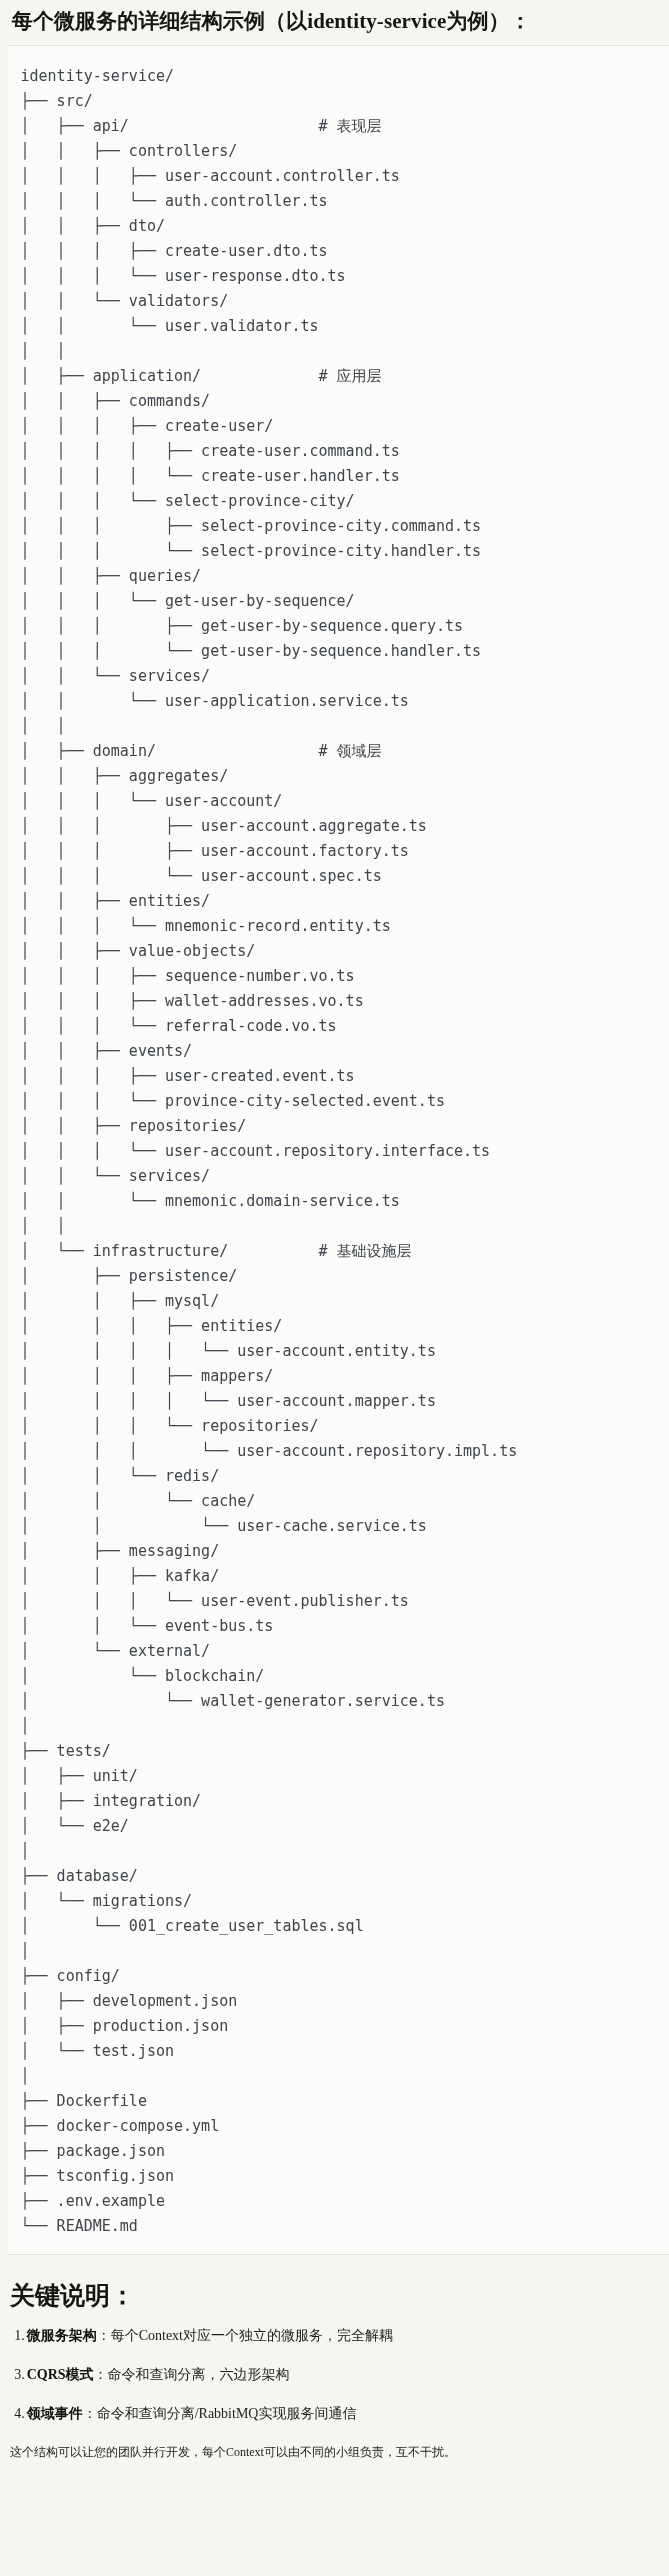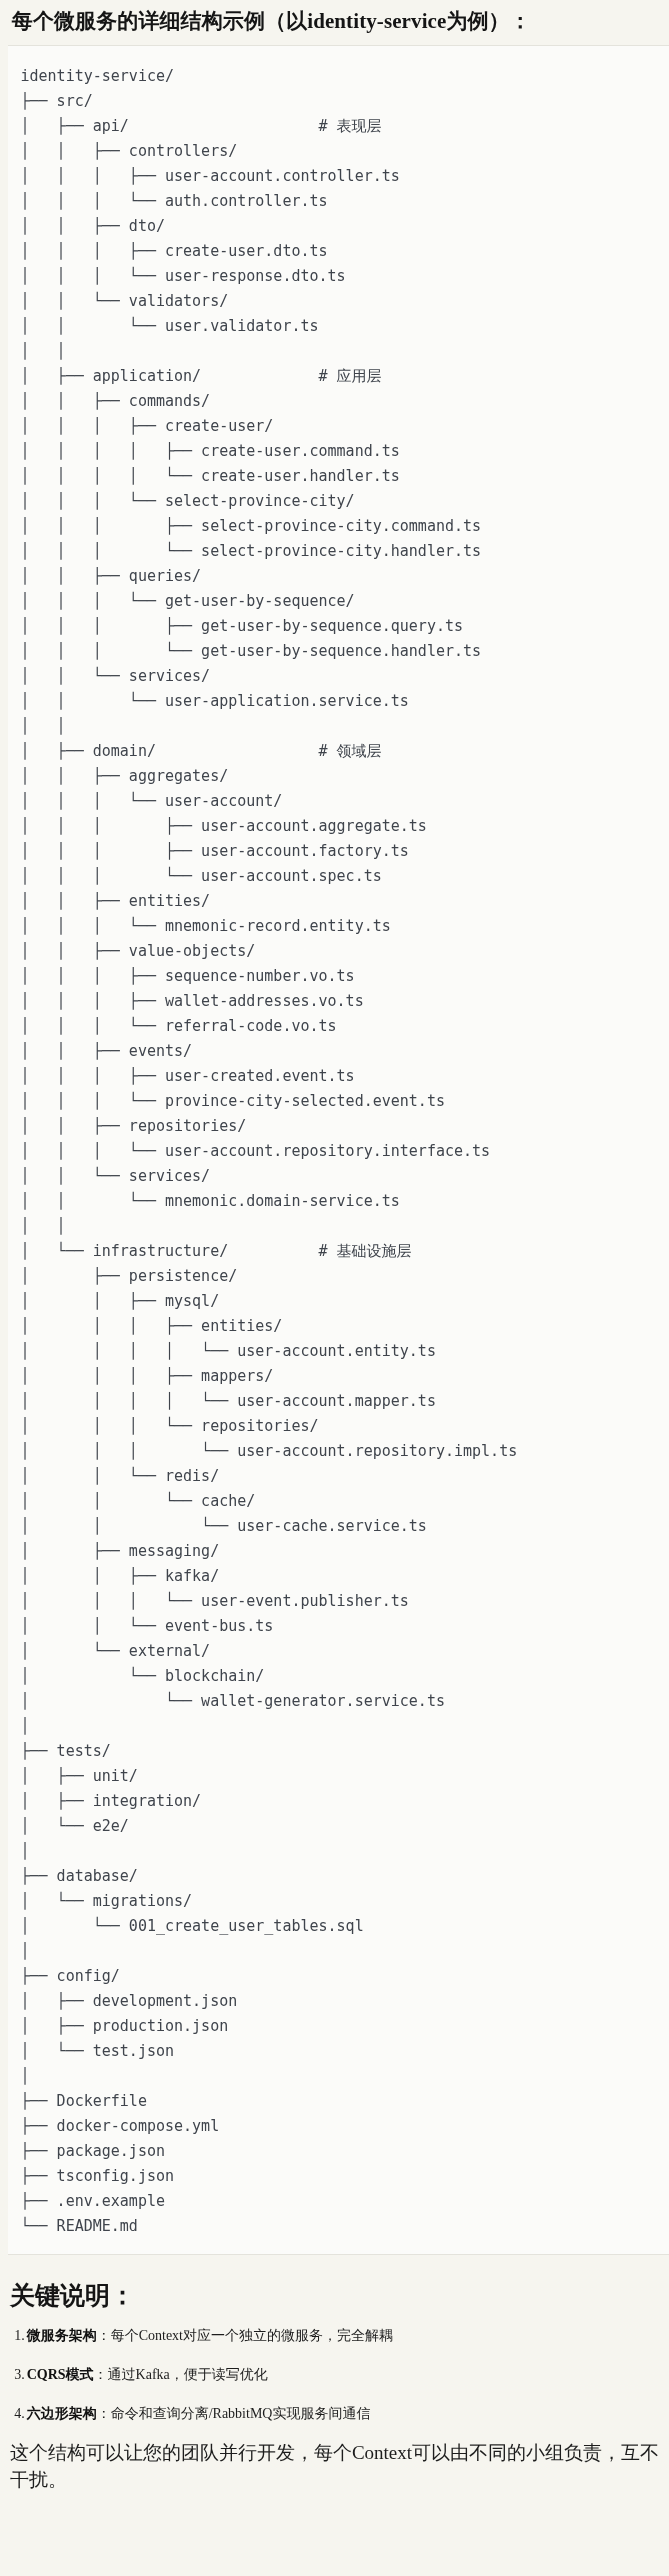--- a/index.html
+++ b/index.html
@@ -61,21 +61,21 @@
   }
   .note-item .num {
     margin-right: 1.9px;
   }
   .note-item strong {
     font-weight: 700;
     color: #111111;
   }
   .closing {
     margin: 0;
-    font-size: 19px;
+    font-size: 12px;
     line-height: 27.5px;
     color: #1d1d1d;
   }
 </style>
 </head>
 <body>
 
 <div class="page">
 
   <h3 class="title">每个微服务的详细结构示例（以identity-service为例）：</h3>
@@ -173,25 +173,25 @@
   <div class="notes">
 
     <p class="notes-heading">关键说明：</p>
 
     <div class="note-item">
       <span class="num">1.</span><strong>微服务架构</strong><span>：每个Context对应一个独立的微服务，完全解耦</span>
     </div>
 
 
     <div class="note-item">
-      <span class="num">3.</span><strong>CQRS模式</strong><span>：通过Kafka，便于读写优化</span>
+      <span class="num">3.</span><strong>CQRS模式</strong><span>：命令和查询分离，六边形架构</span>
     </div>
 
     <div class="note-item">
-      <span class="num">4.</span><strong>六边形架构</strong><span>：命令和查询分离/RabbitMQ实现服务间通信</span>
+      <span class="num">4.</span><strong>领域事件</strong><span>：命令和查询分离/RabbitMQ实现服务间通信</span>
     </div>
 
 
 
     <p class="closing">这个结构可以让您的团队并行开发，每个Context可以由不同的小组负责，互不干扰。</p>
 
   </div>
 
 </div>
 

